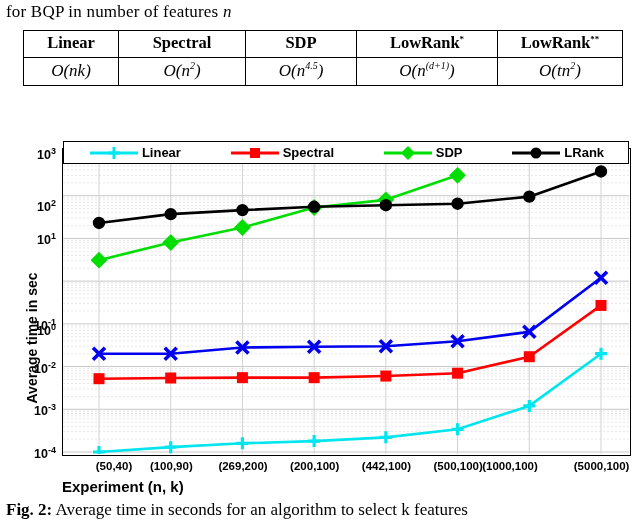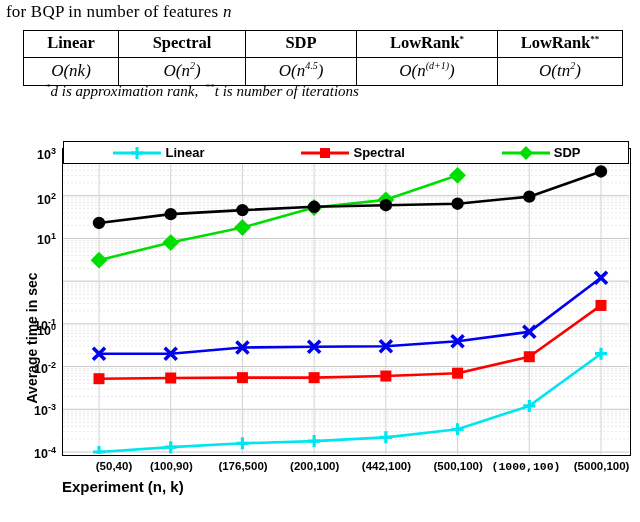--- a/index.html
+++ b/index.html
@@ -68,33 +68,32 @@
     <tr class="body">
       <td><span>O(n</span><span class="supm"></span><span>k)</span></td>
       <td><span>O(n</span><span class="supm">2</span><span>)</span></td>
       <td><span>O(n</span><span class="supm">4.5</span><span>)</span></td>
       <td><span>O(n</span><span class="supm">(d+1)</span><span>)</span></td>
       <td><span>O(tn</span><span class="supm">2</span><span>)</span></td>
     </tr>
   </tbody>
     </table>
 
-  <div class="tnote"><span class="star">*</span><span class="it">d is approximation rank,</span>&nbsp;&nbsp;<span class="star">**</span><span class="it">t is number of iterations</span></div>
 
   <div class="fig">
 
     <div class="ylabel">Average time in sec</div>
     <div class="yticks" id="yticks">
         <div class="ytick" style="top: 313px;">10<sup>-4</sup></div>
         <div class="ytick" style="top: 270.286px;">10<sup>-3</sup></div>
         <div class="ytick" style="top: 227.571px;">10<sup>-2</sup></div>
         <div class="ytick" style="top: 184.857px;">10<sup>-1</sup></div>
         <div class="ytick" style="top: 142.143px; margin-top: 48px;">10<sup>0</sup></div>
         <div class="ytick" style="top: 99.4286px;">10<sup>1</sup></div>
-        <div class="ytick" style="top: 59px;">10<sup>2</sup></div>
+        <div class="ytick" style="top: 66px;">10<sup>2</sup></div>
         <div class="ytick" style="top: 14px; text-align: center;">10<sup>3</sup></div>
       </div>
 
     <div class="plotbox">
       <svg id="plot" width="566" height="305" viewBox="0 0 566 305">
           <line x1="0" y1="290.1417187566385" x2="566" y2="290.1417187566385" stroke="#dcdcdc" stroke-width="0.7" stroke-dasharray="2,2"></line>
           <line x1="0" y1="282.6201064055458" x2="566" y2="282.6201064055458" stroke="#dcdcdc" stroke-width="0.7" stroke-dasharray="2,2"></line>
           <line x1="0" y1="277.283437513277" x2="566" y2="277.283437513277" stroke="#dcdcdc" stroke-width="0.7" stroke-dasharray="2,2"></line>
           <line x1="0" y1="273.14399552907577" x2="566" y2="273.14399552907577" stroke="#dcdcdc" stroke-width="0.7" stroke-dasharray="2,2"></line>
           <line x1="0" y1="269.7618251621844" x2="566" y2="269.7618251621844" stroke="#dcdcdc" stroke-width="0.7" stroke-dasharray="2,2"></line>
@@ -302,29 +301,37 @@
           </svg>
         <span class="lgtxt">Spectral</span>
       </div>
       <div class="lgitem">
         <svg width="52" height="16">
             <line x1="2" y1="8" x2="50" y2="8" stroke="#00dd00" stroke-width="3"></line>
             <polygon points="26,1 33,8 26,15 19,8" fill="#00dd00"></polygon>
           </svg>
         <span class="lgtxt">SDP</span>
       </div>
+      <div class="lgitem">
+        <svg width="52" height="16">
+            <line x1="2" y1="8" x2="50" y2="8" stroke="#000000" stroke-width="3"></line>
+            <circle cx="26" cy="8" r="5.5" fill="#000000"></circle>
+          </svg>
+        <span class="lgtxt">LRank</span>
+      </div>
     </div>
 
     <div class="xticks" id="xticks">
         <div class="xtick" style="left: 52px;">(50,40)</div>
         <div class="xtick" style="left: 109.314px;">(100,90)</div>
-        <div class="xtick" style="left: 181.029px;">(176,500)</div>
+        <div class="xtick" style="left: 181.029px;">(269,200)</div>
         <div class="xtick" style="left: 252.743px;">(200,100)</div>
         <div class="xtick" style="left: 324.457px;">(442,100)</div>
         <div class="xtick" style="left: 396.171px;">(500,100)</div>
-        <div class="xtick" style="left: 464px; font-family: Liberation Mono, monospace;">(1000,100)</div>
+        <div class="xtick" style="left: 448px;">(1000,100)</div>
         <div class="xtick" style="left: 539.6px; text-align: right;">(5000,100)</div>
       </div>
     <div class="xlabel">Experiment (n, k)</div>
   </div>
 
+  <div class="caption"><b>Fig. 2:</b> <span>Average time in seconds for an algorithm to select k features</span></div>
 
 </div>
 
 </body></html>

